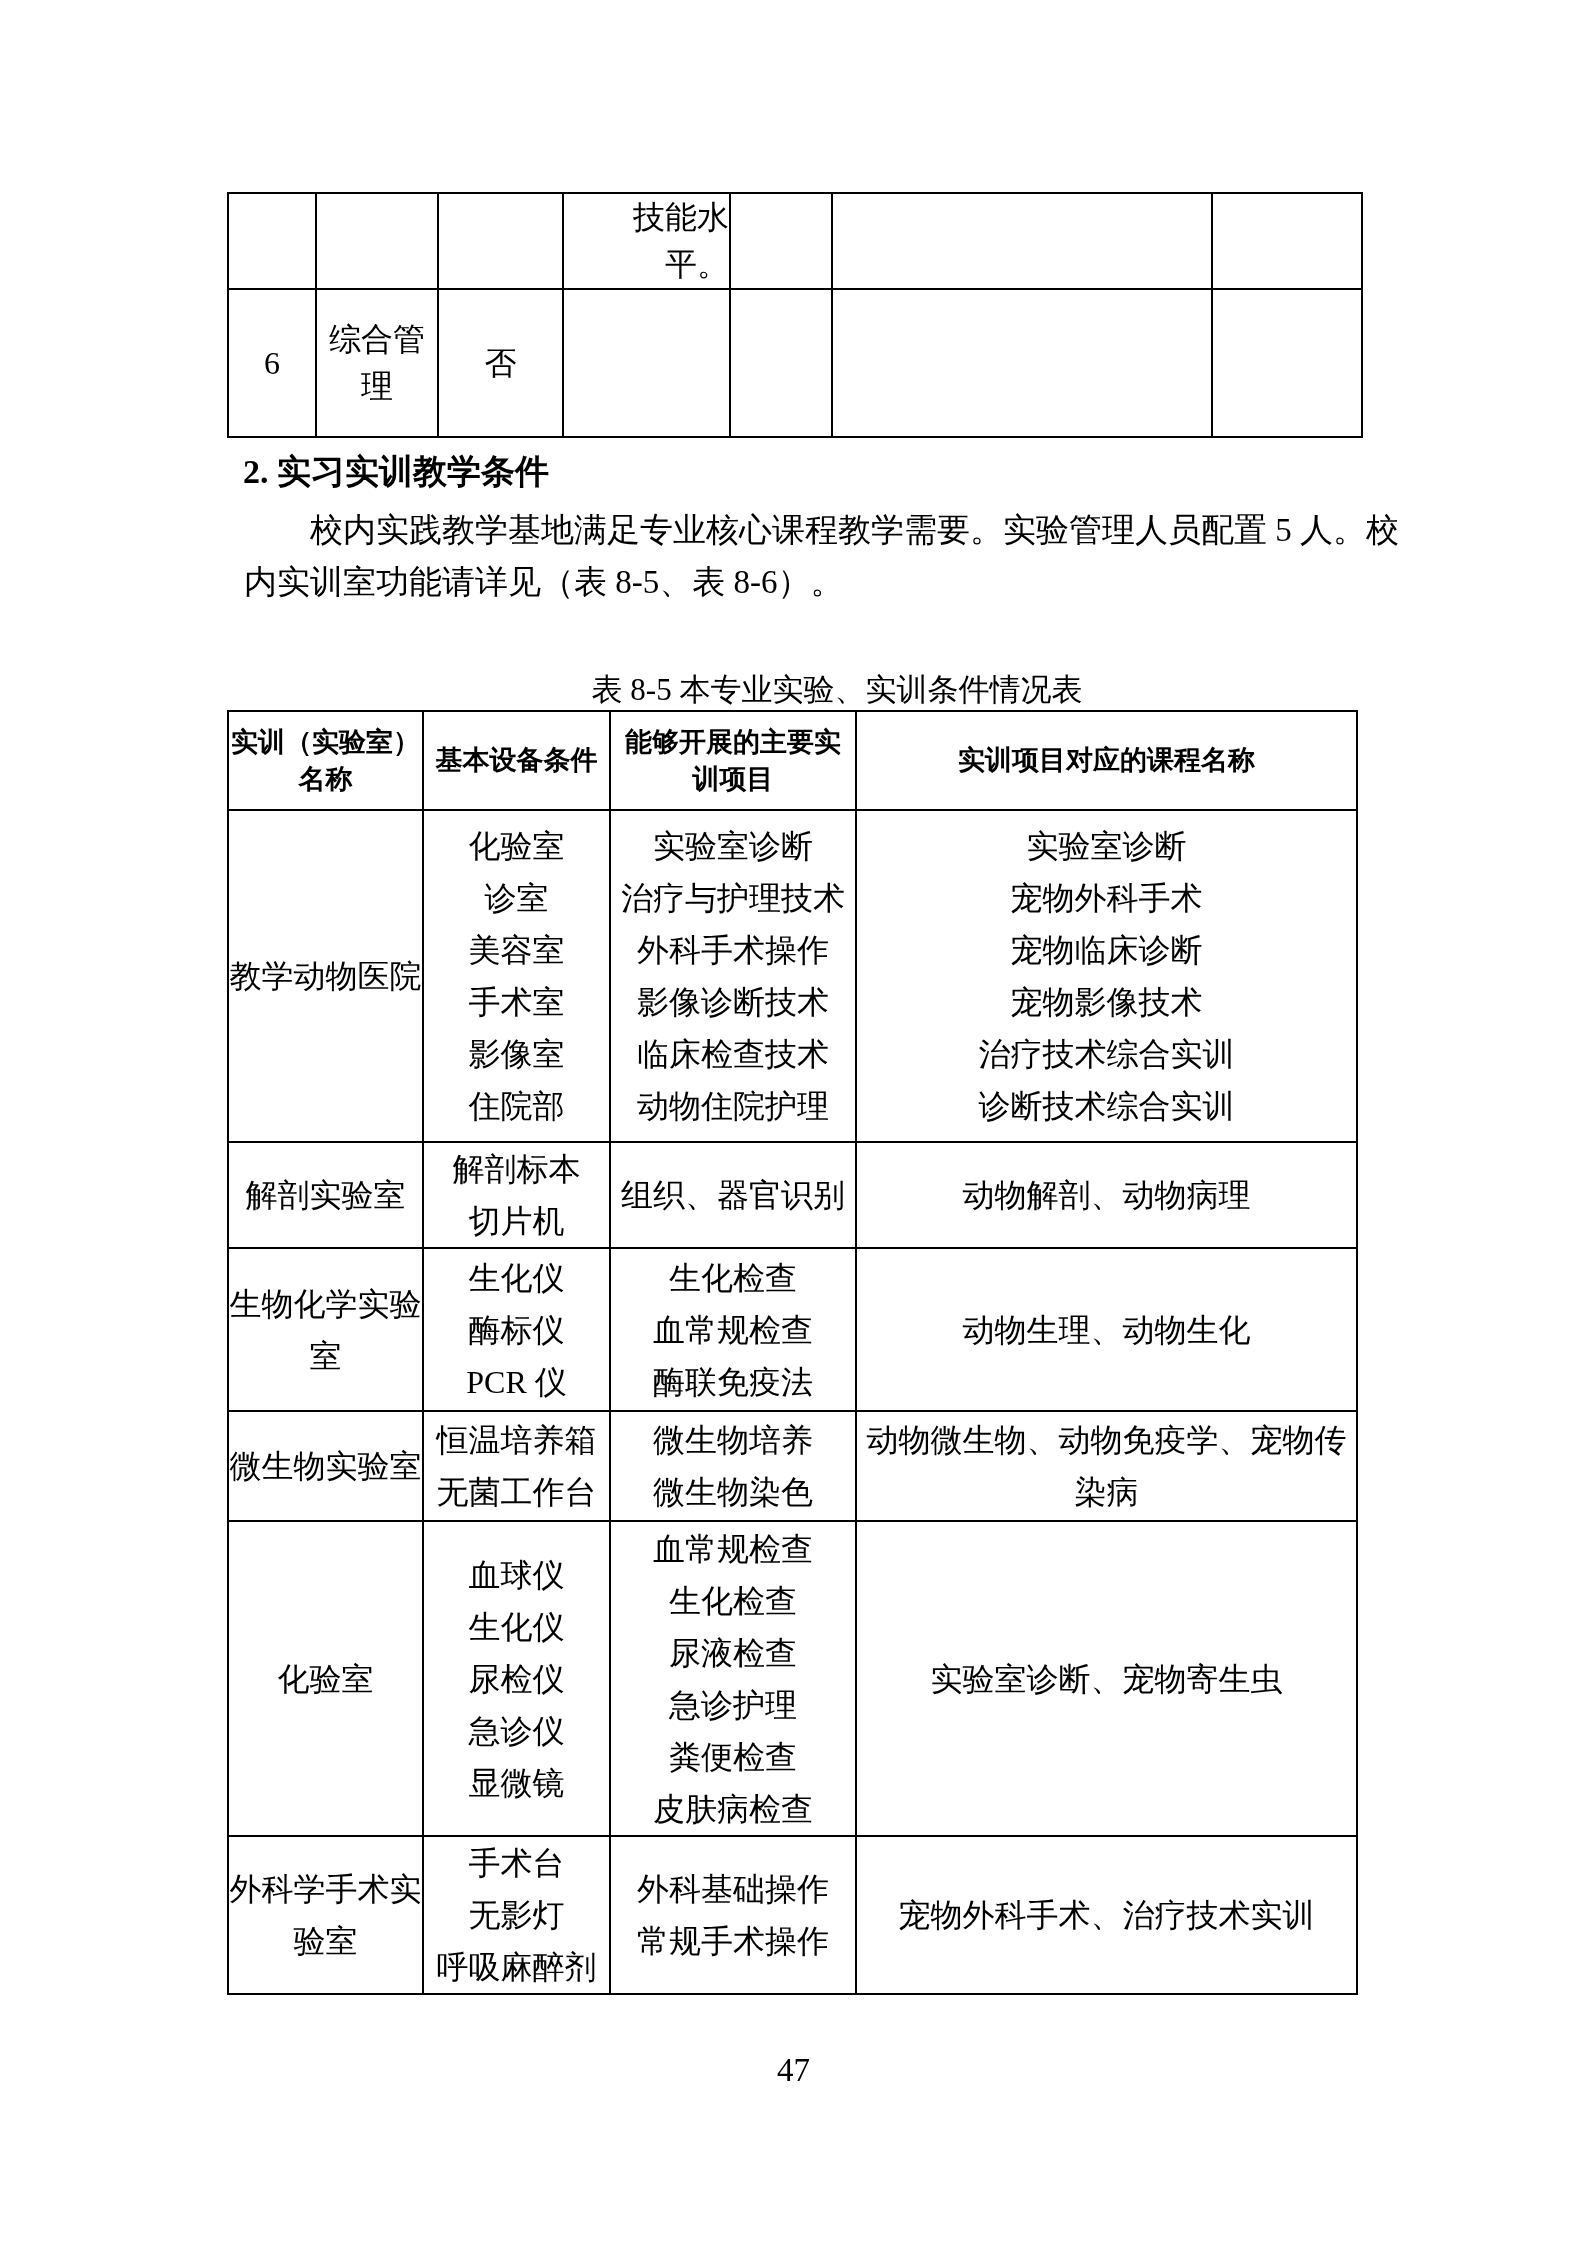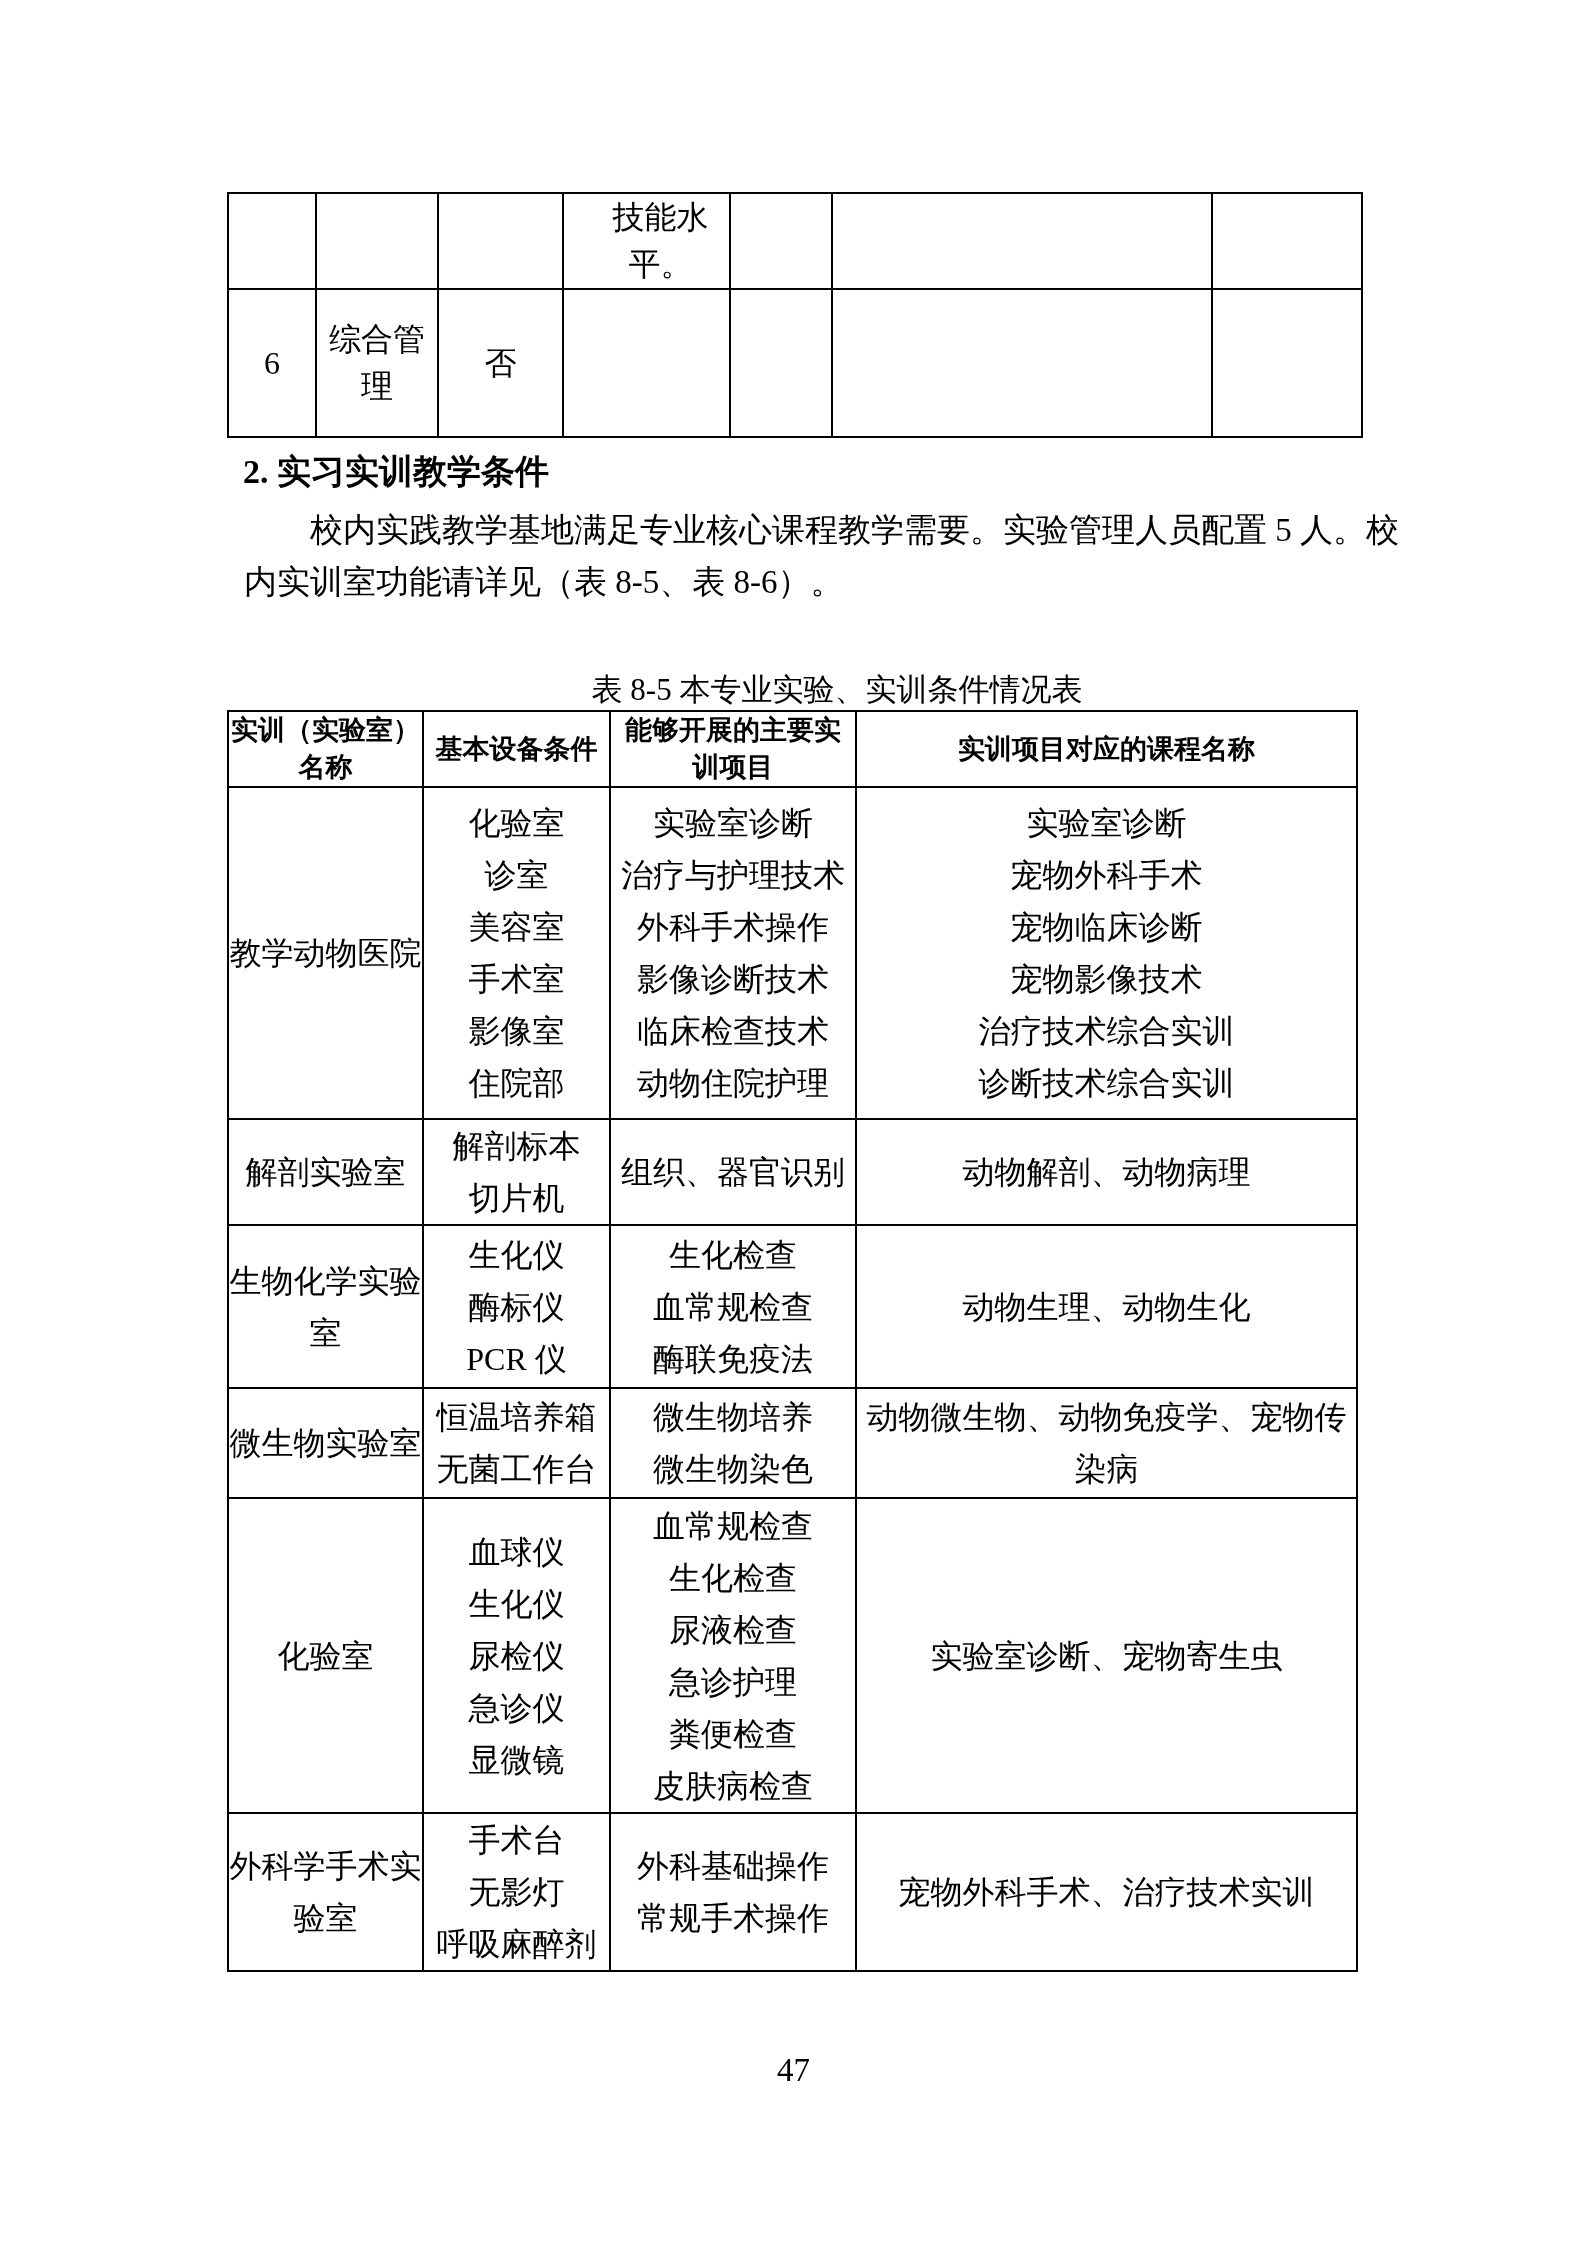--- a/index.html
+++ b/index.html
@@ -33,21 +33,21 @@
     vertical-align: middle;
     font-size: 32px;
     line-height: 47px;
     white-space: pre-line;
     padding: 0;
     overflow: hidden;
   }
   table.t-top tr.r-partial { height: 74px; }
   table.t-top tr.r-six     { height: 148px; }
   table.t-top td.cont-cell {
-    text-align: center;
+    text-align: right;
     padding-left: 28px;
   }
 
   
   .heading {
     margin-top: 8px;
     padding-left: 16px;
     font-size: 34px;
     font-weight: bold;
     line-height: 52px;
@@ -94,21 +94,21 @@
   table.t-main th {
     font-size: 27px;
     font-weight: bold;
     line-height: 37px;
   }
   table.t-main td {
     font-size: 32px;
     font-weight: normal;
     line-height: 52px;
   }
-  tr.mr-h  { height: 76px; }
+  tr.mr-h  { height: 99px; }
   tr.mr-1  { height: 332px; }
   tr.mr-2  { height: 98px; }
   tr.mr-3  { height: 163px; }
   tr.mr-4  { height: 110px; }
   tr.mr-5  { height: 315px; }
   tr.mr-6  { height: 157px; }
 
   
   .footer {
     position: absolute;

